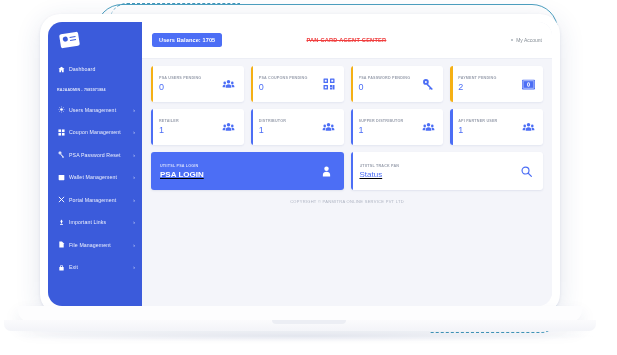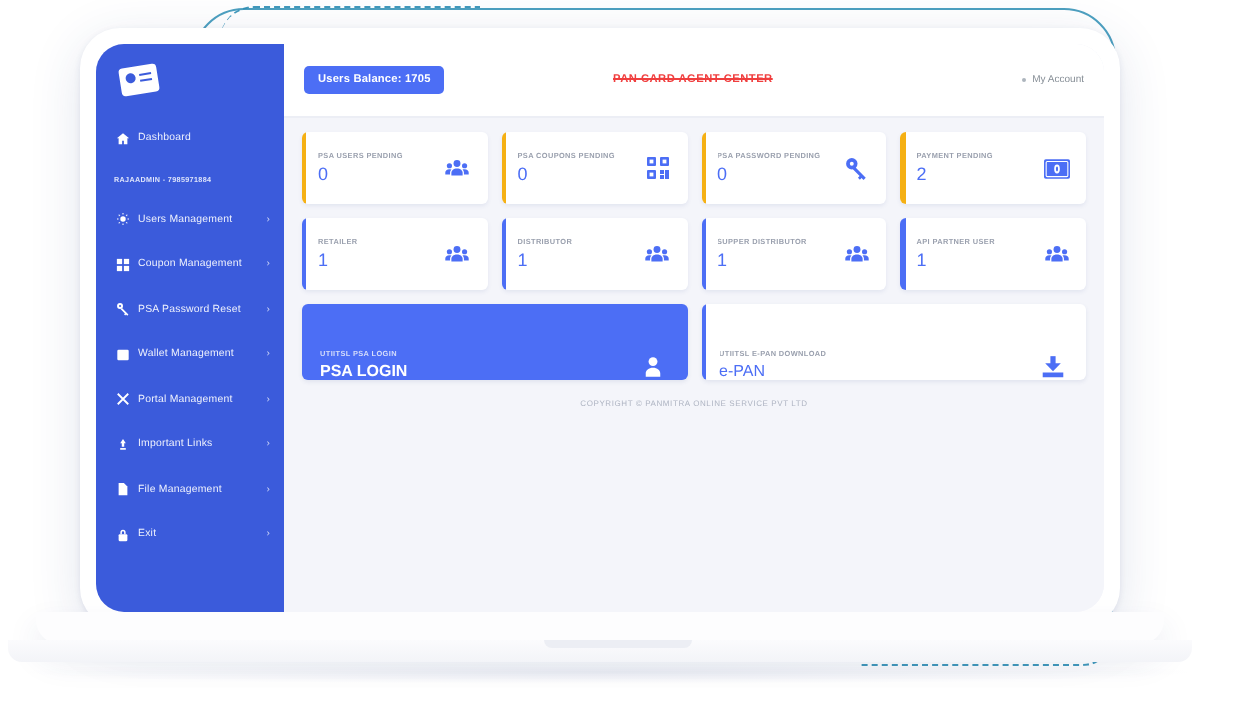--- a/index.html
+++ b/index.html
@@ -139,22 +139,22 @@
     font-size:3.7px;color:#9aa0ae;letter-spacing:.2px;font-weight:bold;
     white-space:nowrap;overflow:hidden;text-overflow:ellipsis;
   }
   .stat-value{font-size:9px;color:#4c6ef5;margin-top:2.5px;line-height:1;}
   .stat-ic{width:16px;flex:0 0 16px;display:flex;align-items:center;justify-content:center;}
 
   
   .tile{
     flex:1;border-radius:3px;height:38px;
     box-shadow:0 1px 2px rgba(60,80,140,.10);
-    display:flex;align-items:flex-end;padding:0 8px 0 9px;
-    position:relative;overflow:hidden;min-width:0;cursor:pointer;
+    display:flex;align-items:center;padding:0 8px 0 9px;
+    position:relative;overflow:hidden;min-width:0;cursor:pointer;text-decoration:underline;
   }
   .tile.blue{background:#4c6ef5;}
   .tile.white{background:#fff;}
   .tile.white::before{
     content:"";position:absolute;left:0;top:0;bottom:0;width:2.4px;background:#4c6ef5;
   }
   .tile-txt{flex:1;min-width:0;}
   .tile-sub{
     font-size:3.7px;letter-spacing:.2px;font-weight:bold;
     white-space:nowrap;overflow:hidden;text-overflow:ellipsis;
@@ -456,35 +456,34 @@
               <div class="tile-title">PSA LOGIN</div>
             </div>
             <div class="tile-ic">
               <svg width="13" height="13" viewBox="0 0 24 24" fill="#ffffff">
                   <circle cx="12" cy="7" r="4.1"></circle>
                   <path d="M12 12.6c-4 0-6.7 2.3-6.7 5.3V21h13.4v-3.1c0-3-2.7-5.3-6.7-5.3z"></path>
                 </svg>
             </div>
           </div>
 
-
-
           <div class="tile white">
             <div class="tile-txt">
-              <div class="tile-sub">UTIITSL E-PAN DOWNLOAD</div>
-              <div class="tile-title">e-PAN</div>
+              <div class="tile-sub">UTIITSL TRACK PAN</div>
+              <div class="tile-title">Status</div>
             </div>
             <div class="tile-ic">
-              <svg width="13" height="13" viewBox="0 0 24 24" fill="#4c6ef5">
-                  <rect x="9.6" y="2" width="4.8" height="8.5"></rect>
-                  <path d="M12 16 4.8 8.6h14.4z"></path>
-                  <path d="M2.5 17h19v4.5h-19z"></path>
-                </svg>
-            </div>
-          </div>
+              <svg width="13" height="13" viewBox="0 0 24 24" fill="none" stroke="#4c6ef5" stroke-width="2.2">
+                  <circle cx="10.2" cy="10.2" r="6.4"></circle>
+                  <path d="M15.2 15.2L21 21" stroke-linecap="round"></path>
+                </svg>
+            </div>
+          </div>
+
+
 
         </div>
 
         <div class="footer">COPYRIGHT © PANMITRA ONLINE SERVICE PVT LTD</div>
 
       </div>
     </div>
   </div>
 </div>
 

